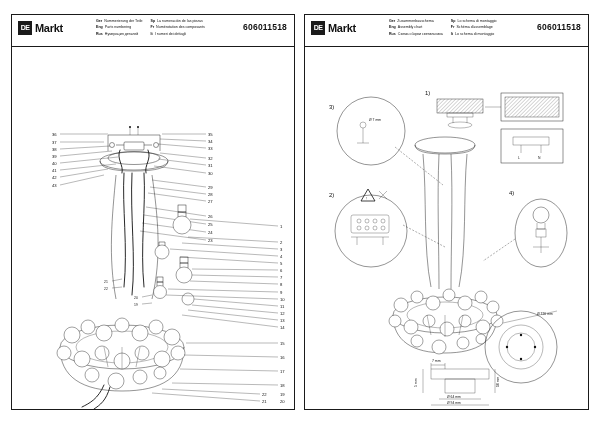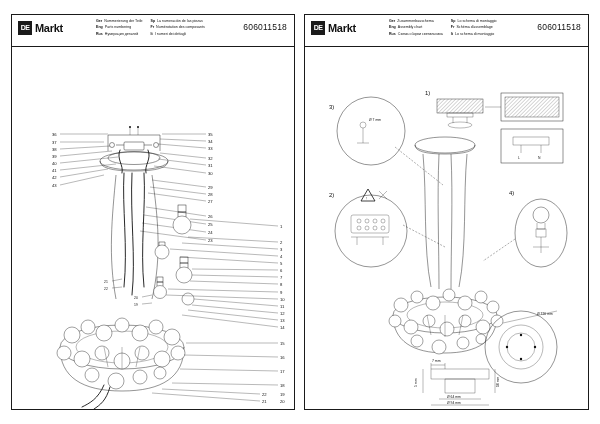--- a/index.html
+++ b/index.html
@@ -9,21 +9,21 @@
   .panel.left{left:11px;width:284px;}
   .panel.right{left:304px;width:285px;}
   .titlebar{position:absolute;top:0;left:0;right:0;height:32px;border-bottom:1px solid #1a1a1a;box-sizing:border-box;}
   .logo{position:absolute;left:6px;top:6px;display:flex;align-items:center;gap:3px;}
   .logo .mark{width:14px;height:14px;background:#1a1a1a;color:#fff;font-size:7px;font-weight:bold;line-height:14px;text-align:center;letter-spacing:-0.5px;}
   .logo .word{font-size:11px;font-weight:bold;letter-spacing:-0.3px;}
   .langs{position:absolute;left:84px;top:3px;font-size:3.6px;line-height:6.4px;display:flex;gap:8px;}
   .langcol{display:flex;flex-direction:column;}
   .langrow{white-space:nowrap;}
   .langrow b{font-weight:bold;padding-right:2px;}
-  .artno{position:absolute;right:7px;top:7px;font-size:8.5px;font-weight:normal;letter-spacing:0.2px;}
+  .artno{position:absolute;right:7px;top:7px;font-size:8.5px;font-weight:bold;letter-spacing:0.2px;}
   .canvas{position:absolute;top:32px;left:0;right:0;bottom:0;}
   svg{display:block;}
   .lbl{font-size:4.2px;font-family:"Liberation Sans",sans-serif;fill:#111;}
   .lblsm{font-size:3.4px;font-family:"Liberation Sans",sans-serif;fill:#111;}
   .stepnum{font-size:6px;font-family:"Liberation Sans",sans-serif;fill:#111;}
   .ln{stroke:#111;stroke-width:.45;fill:none;}
   .lnthin{stroke:#111;stroke-width:.3;fill:none;}
   .lnthick{stroke:#111;stroke-width:.8;fill:none;}
   .wire{stroke:#111;stroke-width:.9;fill:none;stroke-linecap:round;}
   .bulb{fill:#fff;stroke:#111;stroke-width:.4;}

